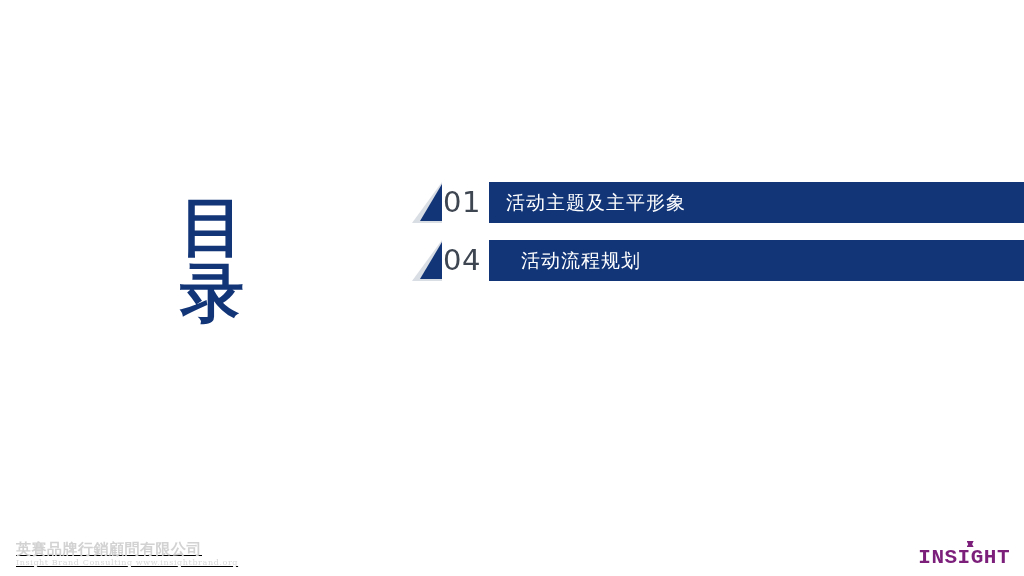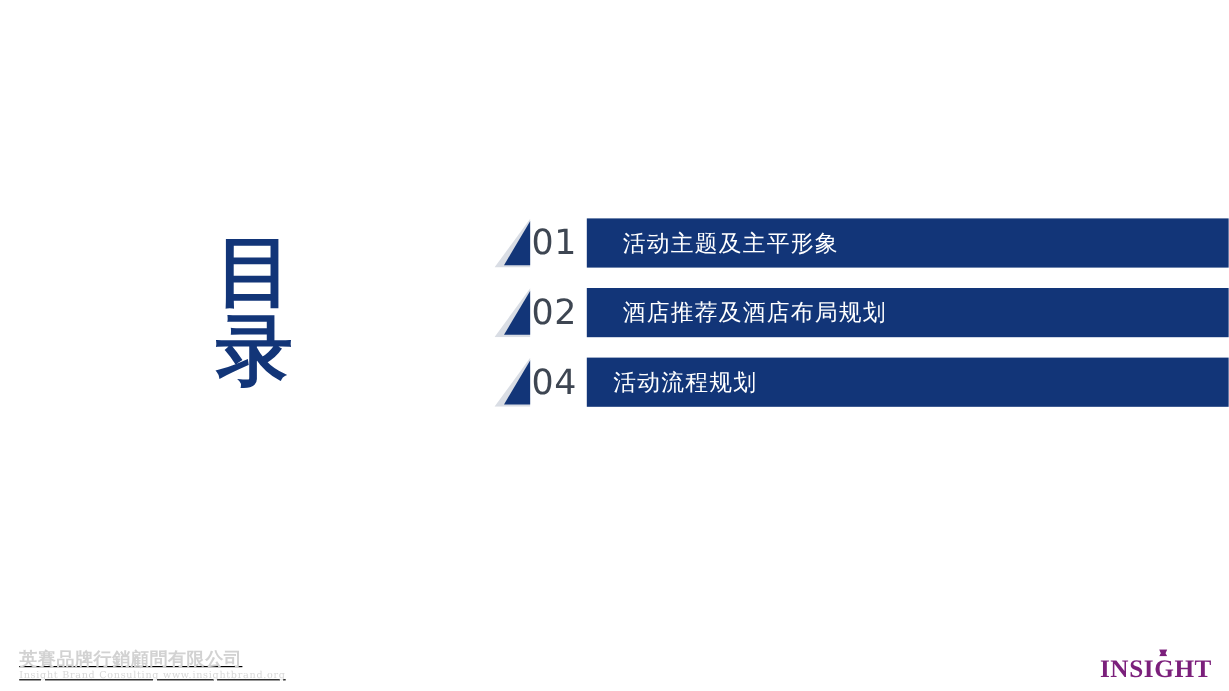--- a/index.html
+++ b/index.html
@@ -84,24 +84,24 @@
 
   .bar {
     flex: 1 1 auto;
     background: #123578;
     display: flex;
     align-items: center;
     color: #ffffff;
     font-size: 19px;
     font-weight: 400;
     letter-spacing: 1px;
-    padding-left: 30px;
+    padding-left: 17px;
     box-sizing: border-box;
   }
-  .bar.indent { padding-left: 22px; }
+  .bar.indent { padding-left: 32px; }
 
   
   .footer-brand {
     position: absolute;
     left: 16px;
     bottom: 8px;
     line-height: 1.22;
     user-select: none;
     text-decoration: underline;
   }
@@ -130,21 +130,21 @@
   .logo-mark {
     width: 7px;
     height: 6px;
     background: #7b1f7b;
     margin: 0 auto 0 auto;
     position: relative;
     left: 6px;
     clip-path: polygon(0 0, 100% 0, 78% 55%, 100% 100%, 0 100%, 22% 55%);
   }
   .logo-text {
-    font-family: Liberation Serif, serif;
+    font-family: Liberation Mono, monospace;
     font-weight: 700;
     font-size: 21px;
     color: #7b1f7b;
     letter-spacing: 0.5px;
     line-height: 1;
     text-align: center;
   }
 </style>
 </head>
 <body>
@@ -164,40 +164,28 @@
           <polygon points="30,0 30,41 0,41" fill="#d9dde4"></polygon>
           <polygon points="30,2 30,39 8,39" fill="#123578"></polygon>
         </svg>
       </div>
       <div class="num">01</div>
       <div class="bar">
         <span>活动主题及主平形象</span>
       </div>
     </div>
 
+
     <div class="toc-row">
       <div class="marker">
         <svg width="30" height="41" viewBox="0 0 30 41" xmlns="http://www.w3.org/2000/svg">
           <polygon points="30,0 30,41 0,41" fill="#d9dde4"></polygon>
           <polygon points="30,2 30,39 8,39" fill="#123578"></polygon>
         </svg>
       </div>
-      <div class="num">02</div>
-      <div class="bar">
-        <span>酒店推荐及酒店布局规划</span>
-      </div>
-    </div>
-
-    <div class="toc-row">
-      <div class="marker">
-        <svg width="30" height="41" viewBox="0 0 30 41" xmlns="http://www.w3.org/2000/svg">
-          <polygon points="30,0 30,41 0,41" fill="#d9dde4"></polygon>
-          <polygon points="30,2 30,39 8,39" fill="#123578"></polygon>
-        </svg>
-      </div>
       <div class="num">04</div>
       <div class="bar indent">
         <span>活动流程规划</span>
       </div>
     </div>
 
   </div>
 
   <div class="footer-brand">
     <div class="footer-cn">英賽品牌行銷顧問有限公司</div>

